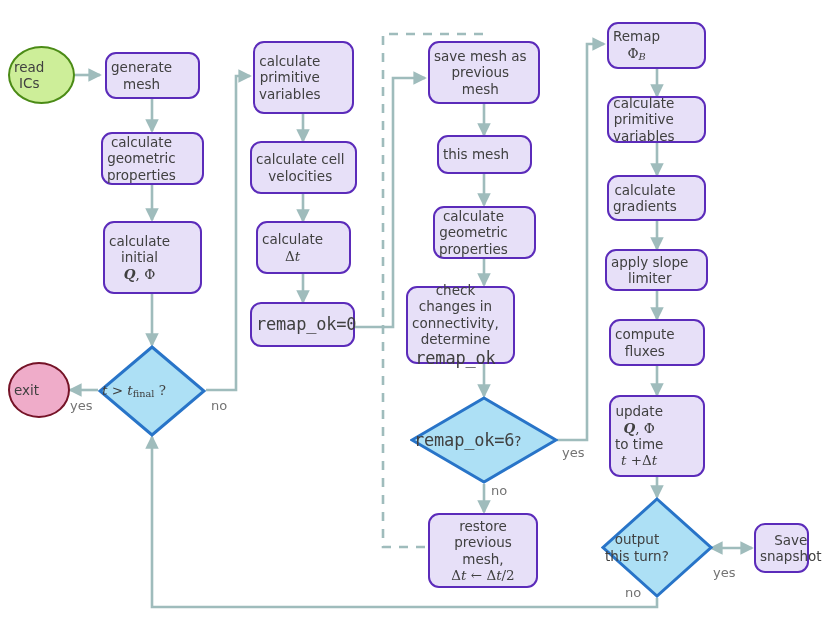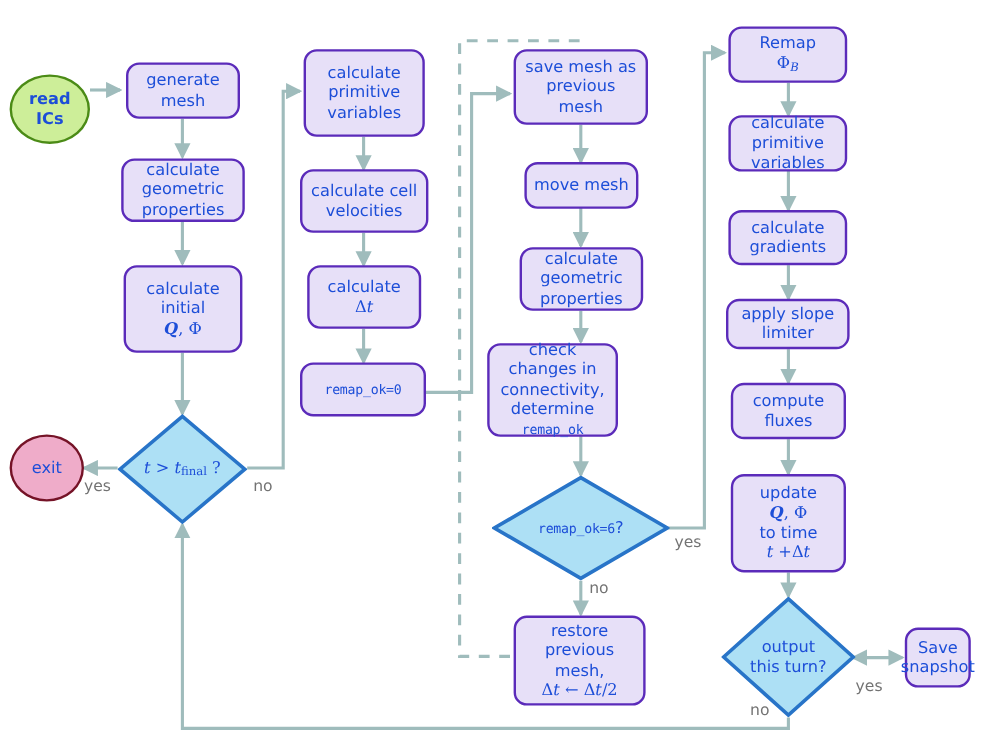--- a/index.html
+++ b/index.html
@@ -22,24 +22,23 @@
     left: 0;
     top: 0;
     width: 830px;
     height: 623px;
   }
   .node {
     position: absolute;
     box-sizing: border-box;
     display: flex;
     align-items: center;
-    justify-content: center;
     text-align: center;
     line-height: 1.22;
-    color: #1d4ed8;
+    color: #404040;
   }
   .node.process {
     background: #e7e0f8;
     border: 2.5px solid #5b2bba;
     border-radius: 11px;
     font-size: 13.5px;
   }
   .node.terminal {
     border-radius: 50%;
     font-size: 13.5px;
@@ -67,21 +66,21 @@
   .node.decision .node-text {
     position: relative;
     z-index: 2;
   }
   .node-text {
     padding: 0 4px;
     pointer-events: none;
   }
   .mono {
     font-family: "DejaVu Sans Mono", monospace;
-    font-size: 11px;
+    font-size: 17px;
     letter-spacing: -0.2px;
   }
   .math-i {
     font-family: "DejaVu Serif", serif;
     font-style: italic;
   }
   .math-up {
     font-family: "DejaVu Serif", serif;
     font-style: normal;
   }
@@ -164,21 +163,21 @@
       <path d="M 711 548 L 752 548" marker-start="url(#arrow-start)" marker-end="url(#arrow)"></path>
 
       <path d="M 657 598 L 657 607 L 152 607 L 152 437" marker-end="url(#arrow)"></path>
     </g>
 
     <g fill="none" stroke="#9fbcbc" stroke-width="2.6" stroke-dasharray="9 8" stroke-linecap="butt">
       <path d="M 425 547 L 383 547 L 383 34 L 484 34"></path>
     </g>
   </svg>
 
-  <div class="node terminal start" style="left:8px; top:62px; width:67px; height:58px;font-weight:bold;">
+  <div class="node terminal start" style="left:8px; top:46px; width:67px; height:58px;">
     <span class="node-text">read<br>ICs</span>
   </div>
 
   <div class="node process" style="left:105px; top:52px; width:95px; height:47px;">
     <span class="node-text">generate<br>mesh</span>
   </div>
 
   <div class="node process" style="left:101px; top:132px; width:103px; height:53px;">
     <span class="node-text">calculate<br>geometric<br>properties</span>
   </div>
@@ -220,21 +219,21 @@
 
   <div class="node process" style="left:250px; top:302px; width:105px; height:45px;">
     <span class="node-text mono">remap_ok=0</span>
   </div>
 
   <div class="node process" style="left:428px; top:41px; width:112px; height:63px;">
     <span class="node-text">save mesh as<br>previous<br>mesh</span>
   </div>
 
   <div class="node process" style="left:437px; top:135px; width:95px; height:39px;">
-    <span class="node-text">move mesh</span>
+    <span class="node-text">this mesh</span>
   </div>
 
   <div class="node process" style="left:433px; top:206px; width:103px; height:53px;">
     <span class="node-text">calculate<br>geometric<br>properties</span>
   </div>
 
   <div class="node process" style="left:406px; top:286px; width:109px; height:78px;">
     <span class="node-text">
       check<br>changes in<br>connectivity,<br>determine<br><span class="mono">remap_ok</span>
     </span>

